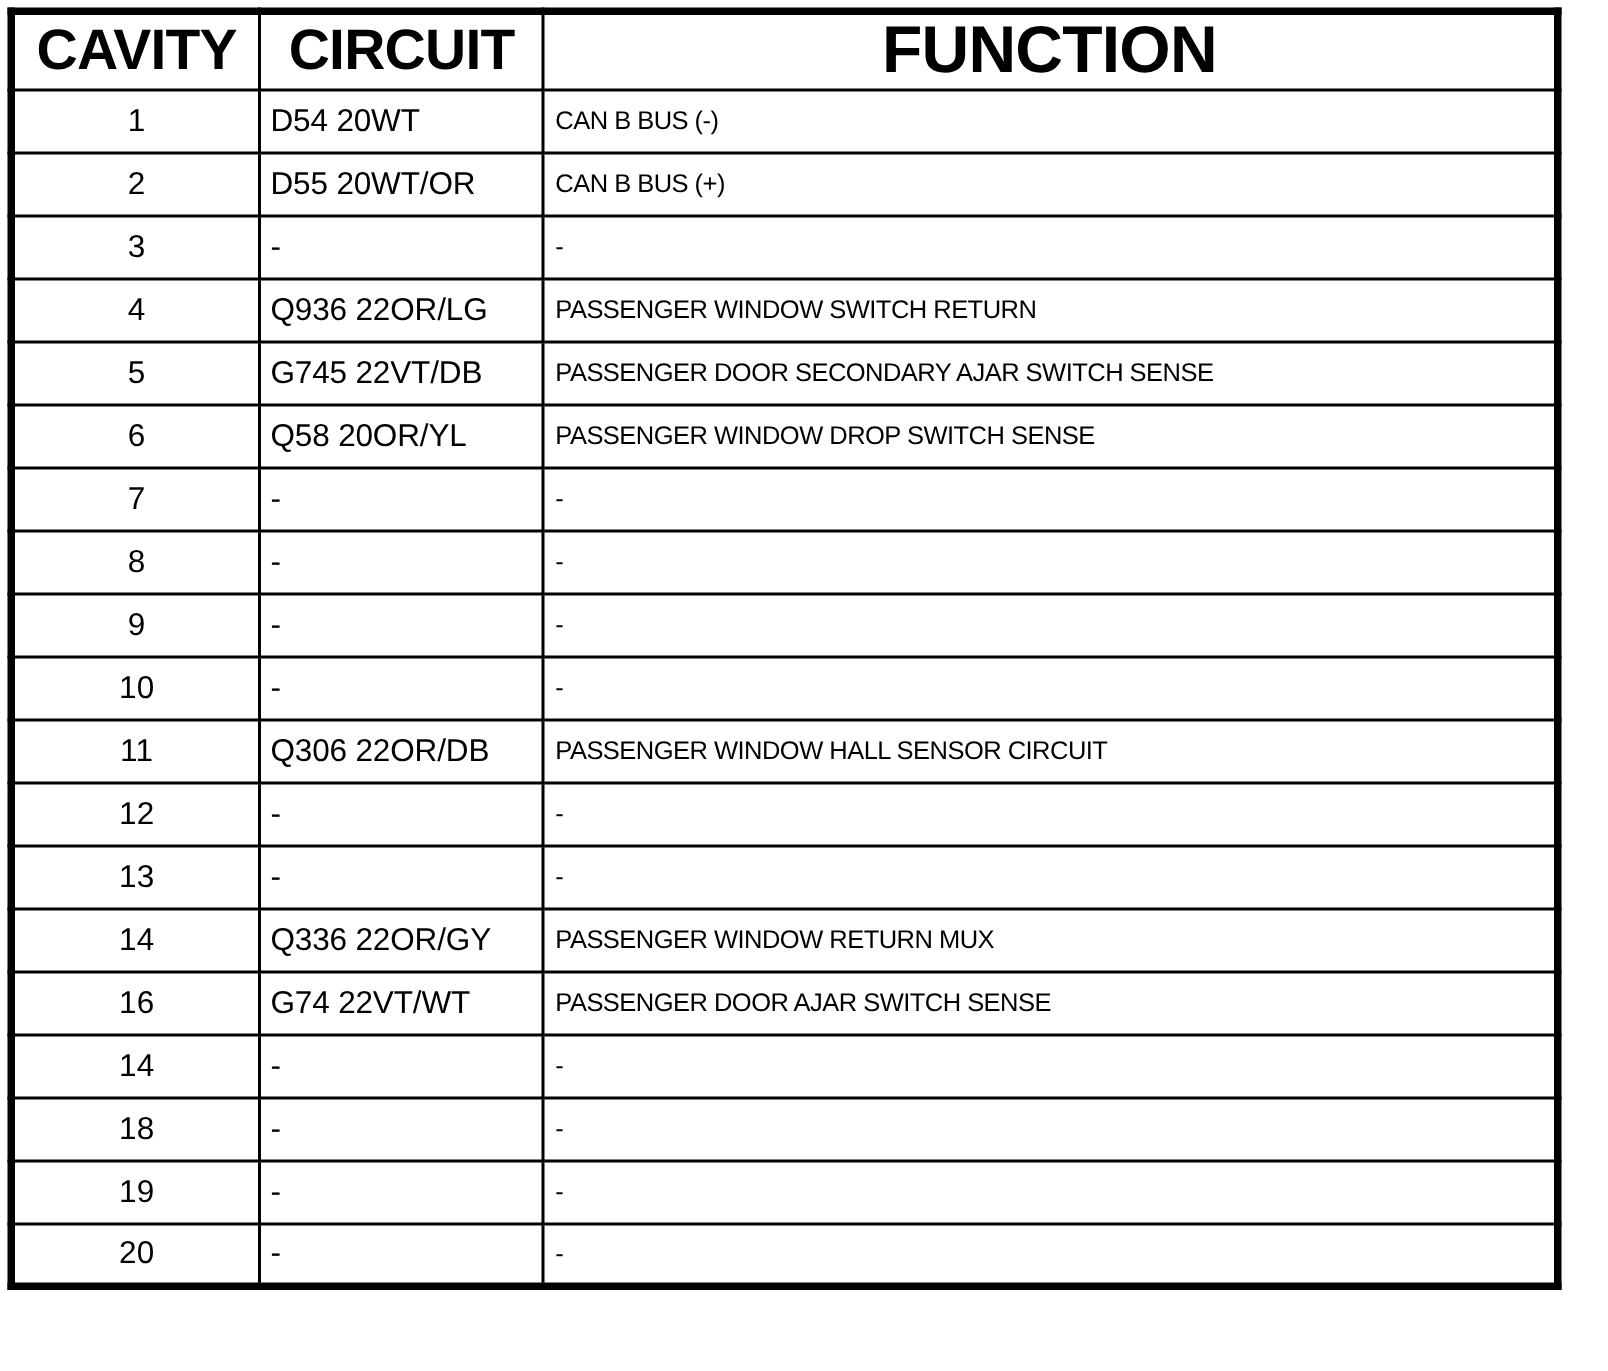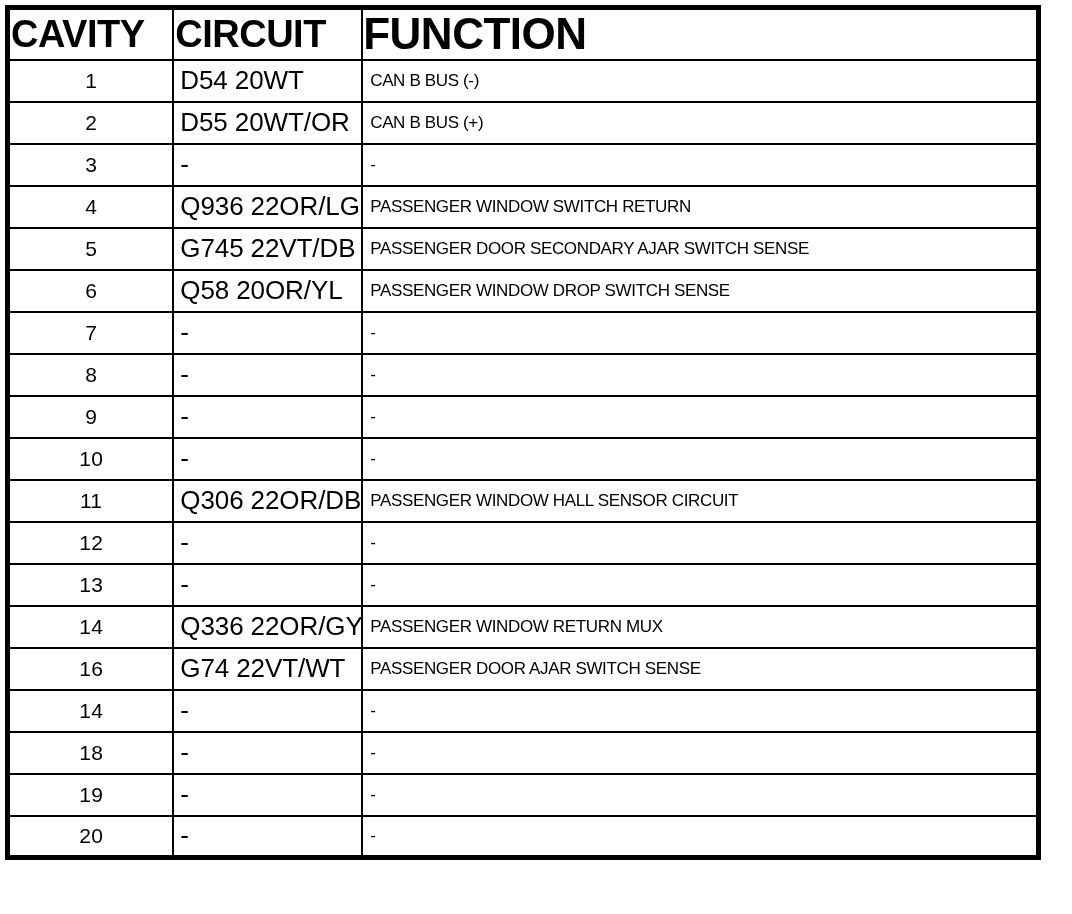--- a/index.html
+++ b/index.html
@@ -49,21 +49,21 @@
     overflow: hidden;
   }
 
   
   thead tr { height: 52px; }
   thead th {
     font-weight: bold;
     font-size: 37px;
     line-height: 1;
     letter-spacing: -0.5px;
-    text-align: left;
+    text-align: center;
     border-bottom-width: 4px;
   }
   thead th.h-cavity,
   thead th.h-circuit {
     font-size: 38px;
     padding: 0 1px;
   }
   thead th.h-function {
     font-size: 44px;
   }
@@ -71,21 +71,21 @@
   
   tbody tr { height: 42px; }
 
   td.c-cavity {
     text-align: center;
     font-size: 21px;
     letter-spacing: 0.2px;
   }
   td.c-circuit {
     text-align: left;
-    font-size: 26px;
+    font-size: 21px;
     padding-left: 6px;
     letter-spacing: -0.1px;
   }
   td.c-function {
     text-align: left;
     font-size: 17px;
     padding-left: 7px;
     letter-spacing: -0.35px;
   }
 </style>

